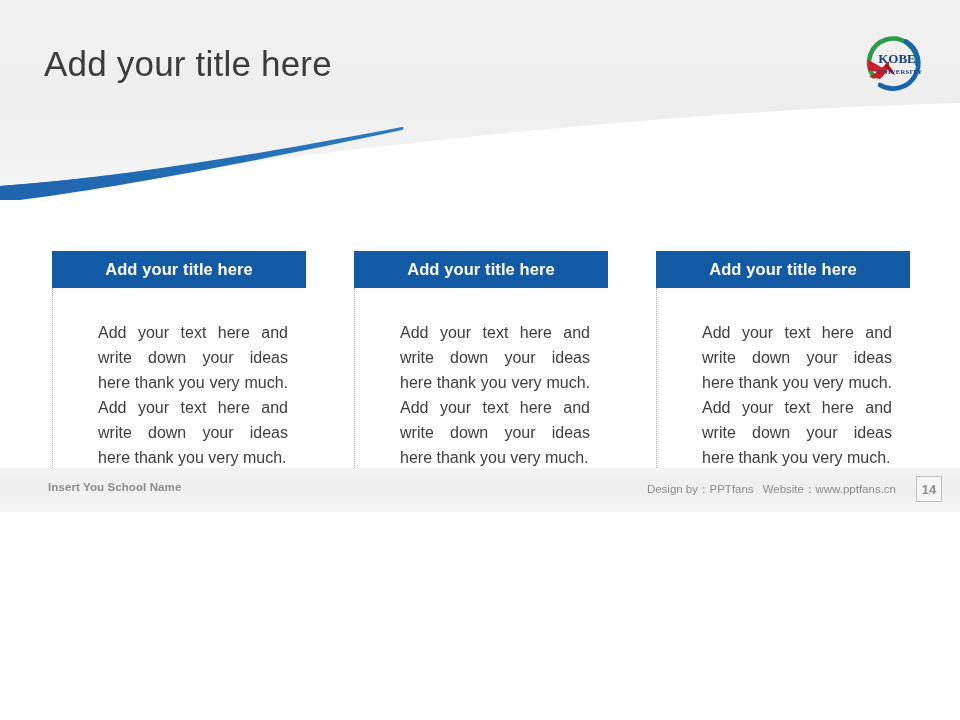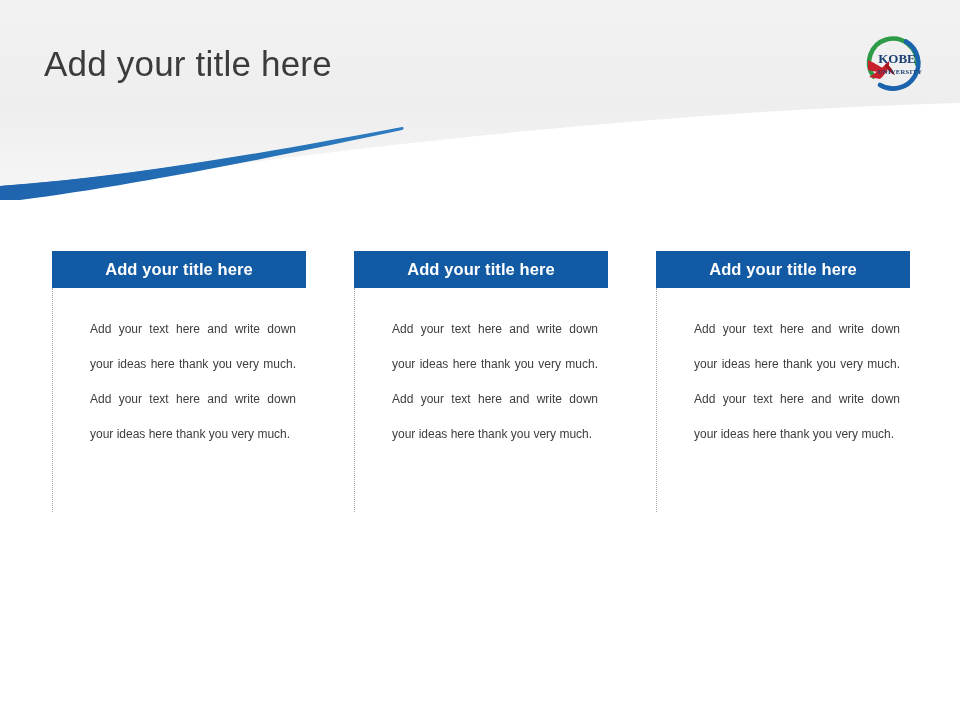--- a/index.html
+++ b/index.html
@@ -97,27 +97,27 @@
   }
   .card-body::before {
     content: "";
     position: absolute;
     left: 0;
     top: 0;
     bottom: 8px;
     border-left: 1px dotted #a9a9a9;
   }
   .card-text {
-    font-size: 12px;
-    line-height: 35px;
+    font-size: 16px;
+    line-height: 25px;
     color: #3d3d3d;
     text-align: justify;
     text-align-last: left;
     font-family: "Liberation Sans", sans-serif;
-    margin: 4px;
+    margin: 12px;
   }
 
   
   .footer {
     position: absolute;
     left: 0;
     bottom: 0;
     width: 960px;
     height: 44px;
     background: linear-gradient(to bottom, #f4f4f4 0%, #efefef 45%, #f7f7f7 100%);
@@ -239,14 +239,21 @@
 
     <div class="card card-3">
       <div class="card-header">Add your title here</div>
       <div class="card-body">
         <p class="card-text">Add your text here and write down your ideas here thank you very much. Add your text here and write down your ideas here thank you very much.</p>
       </div>
     </div>
 
   </div>
 
+  <div class="footer">
+    <div class="footer-left">Insert You School Name</div>
+    <div class="footer-right">
+      <span>Design by：PPTfans</span><span class="sep"></span><span>Website：www.pptfans.cn</span>
+    </div>
+    <div class="page-num">14</div>
+  </div>
 
 </div>
 
 </body></html>

